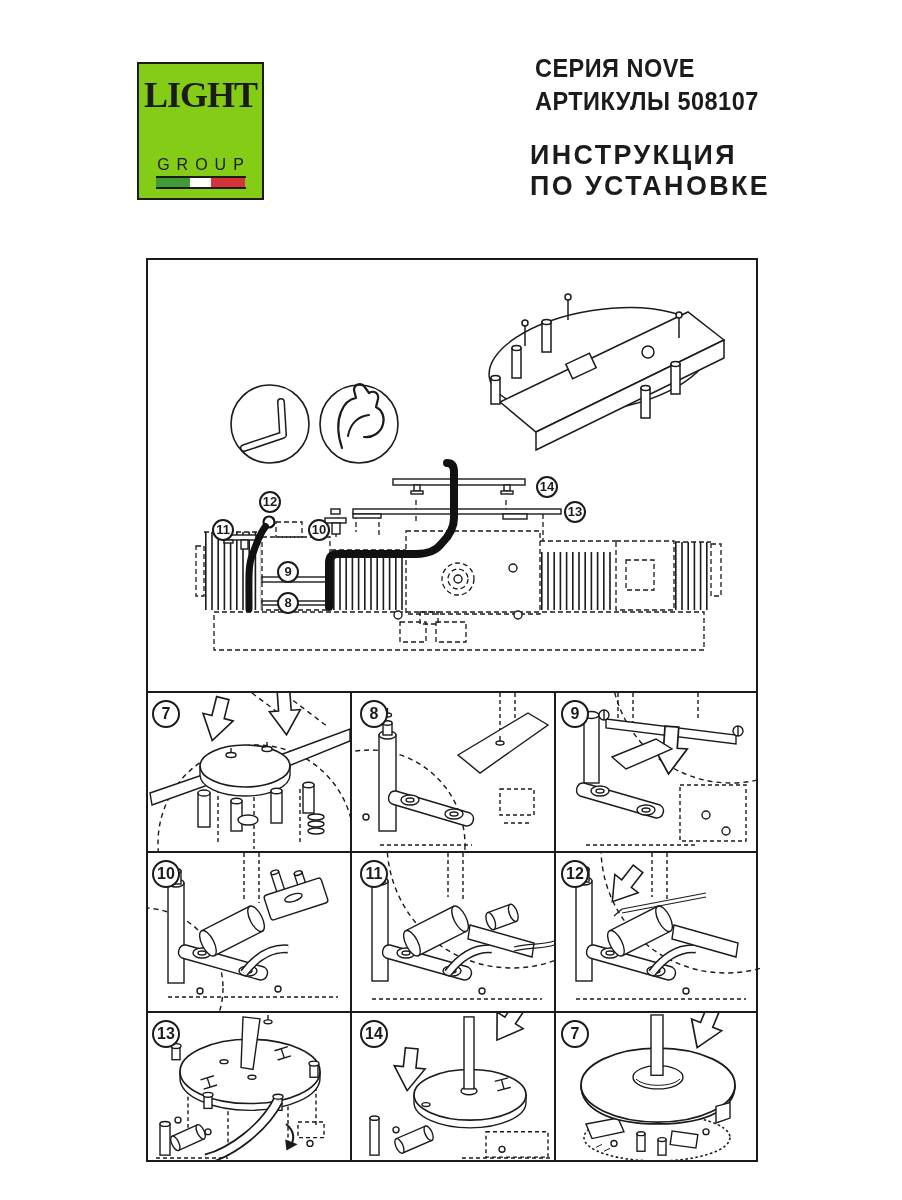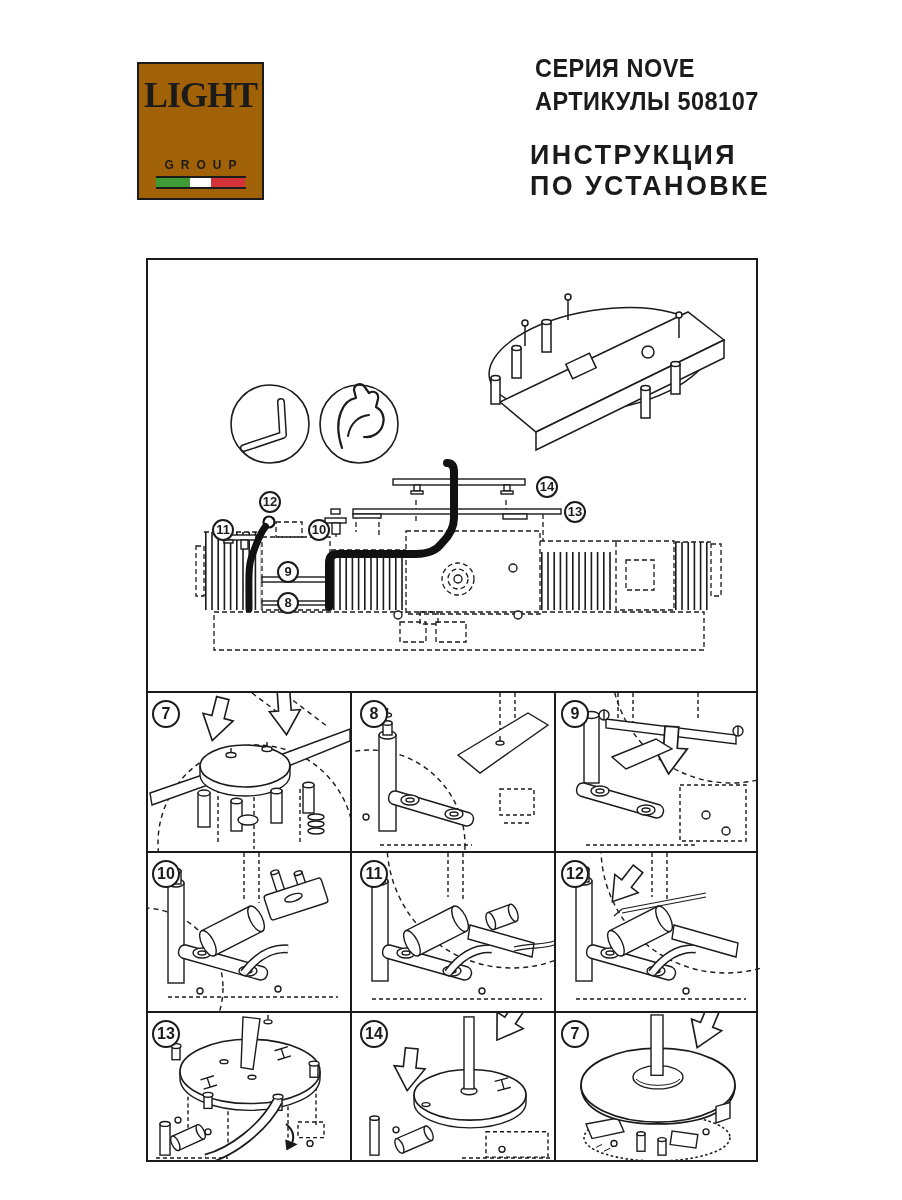--- a/index.html
+++ b/index.html
@@ -1,27 +1,27 @@
 <!DOCTYPE html>
 <html><head>
 <meta charset="utf-8">
 <style>
   html,body{margin:0;padding:0;background:#fff}
   .page{position:relative;width:902px;height:1200px;background:#ffffff;
         font-family:"Liberation Sans",sans-serif;color:#1b1b1b;overflow:hidden}
 
   
   .logo{position:absolute;left:137px;top:62px;width:127px;height:138px;
-        border:2px solid #1b1b1b;box-sizing:border-box;background:#a16207}
+        border:2px solid #1b1b1b;box-sizing:border-box;background:#84cc16}
   .logo-line{position:absolute;left:0;width:100%;text-align:center;
         font-family:"Liberation Serif",serif;font-weight:700;white-space:nowrap}
   .logo-light{top:13px;font-size:36px;line-height:36px;letter-spacing:-1px}
   .logo-star{top:42px;font-size:47px;line-height:47px;letter-spacing:-1px}
-  .logo-group{top:93px;font-family:"Liberation Sans",sans-serif;font-weight:700;
-        font-size:12px;line-height:16px;letter-spacing:7px;text-indent:7px}
+  .logo-group{top:93px;font-family:"Liberation Sans",sans-serif;font-weight:400;
+        font-size:16px;line-height:16px;letter-spacing:7px;text-indent:7px}
   .flag{position:absolute;left:50%;transform:translateX(-50%);top:112px;width:90px;height:9px;
         border-top:2px solid #1b1b1b;border-bottom:2px solid #1b1b1b;display:flex}
   .flag-g{width:38%;background:#3f9b35}
   .flag-w{width:24%;background:#ffffff}
   .flag-r{width:38%;background:#d5333a}
 
   
   .hdr{position:absolute;right:132px;top:52px;text-align:left}
   .hdr-line{font-weight:700;font-size:25px;line-height:33px;letter-spacing:.5px;
         transform:scaleX(.94);transform-origin:right center;white-space:nowrap}

